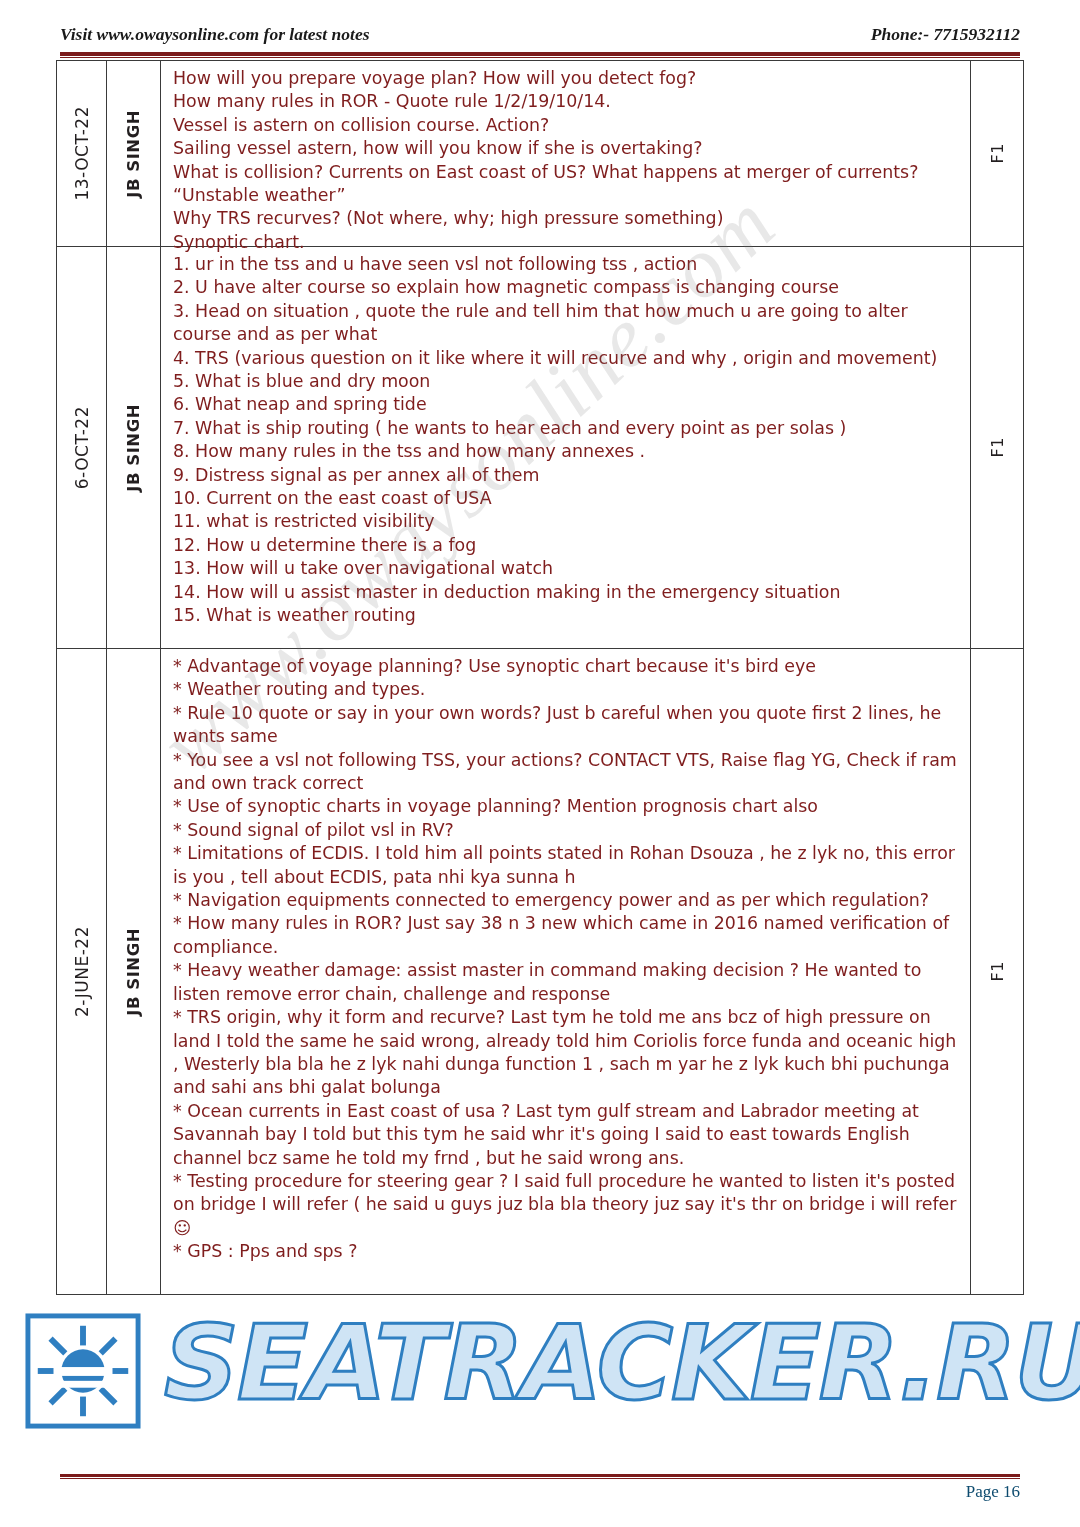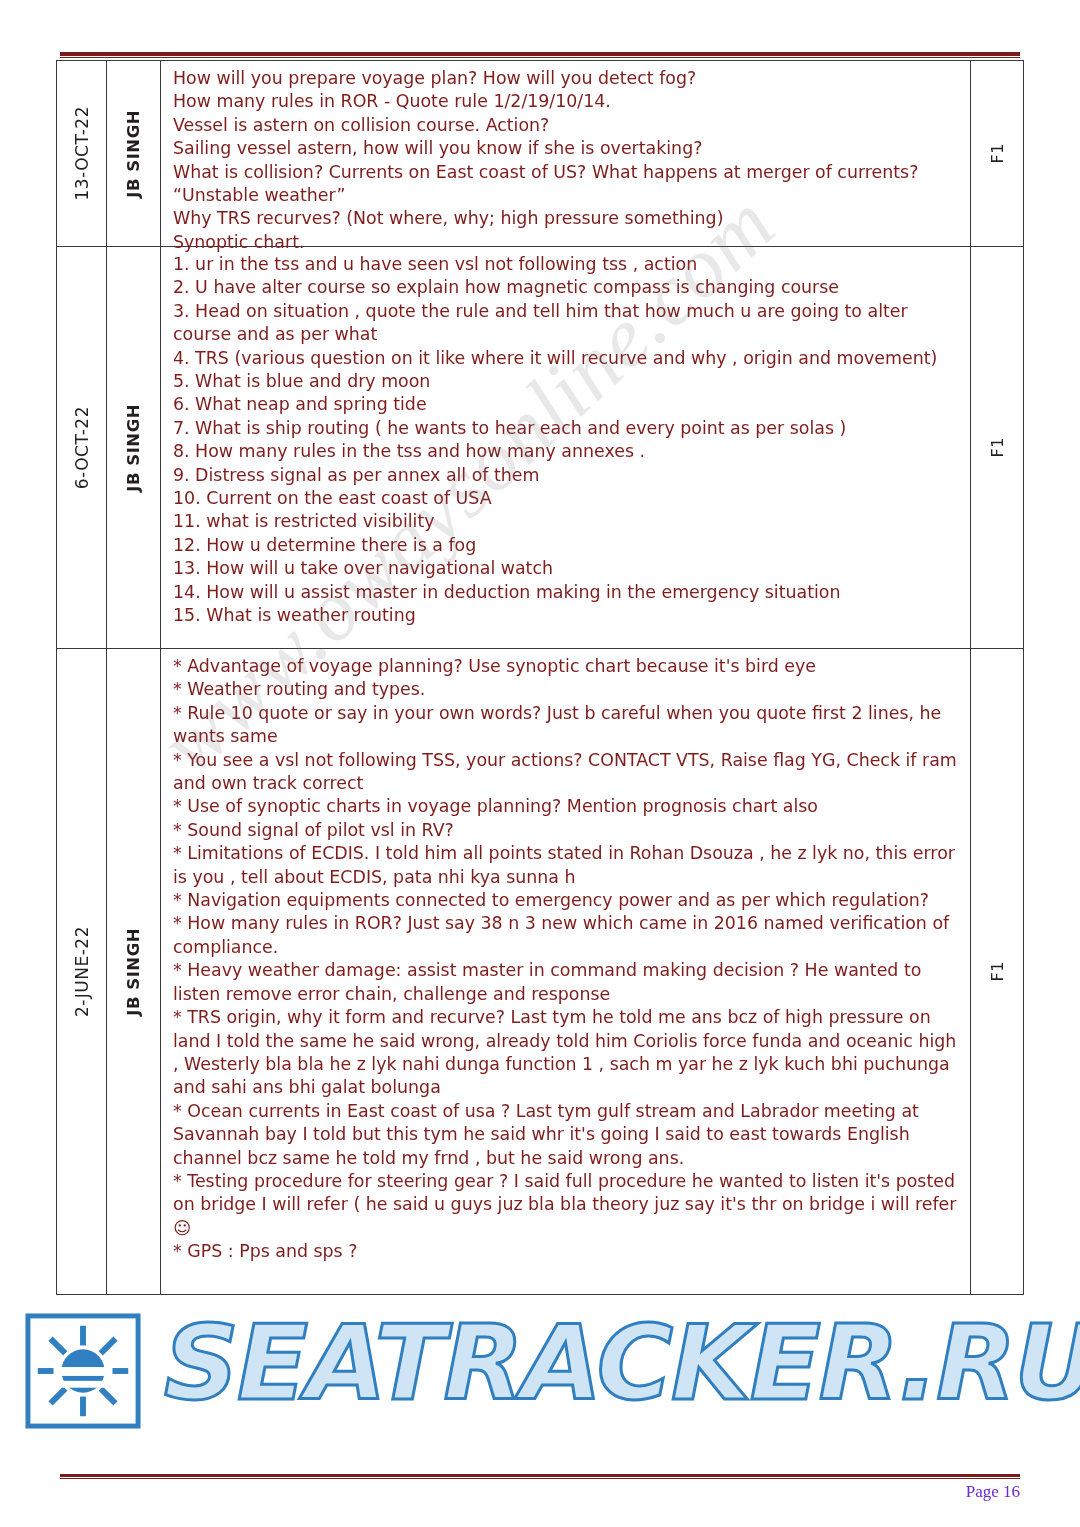--- a/index.html
+++ b/index.html
@@ -191,28 +191,32 @@
     width: 100%;
     height: 1px;
     background: #7b1b1b;
   }
   .page-num {
     position: absolute;
     right: 60px;
     top: 1482px;
     font-family: "Liberation Serif", serif;
     font-size: 17px;
-    color: #6d28d9;
+    color: #0c4a6e;
   }
 </style>
 </head>
 <body>
 
 <div class="page">
 
+  <div class="header">
+    <div class="left">Visit www.owaysonline.com for latest notes</div>
+    <div class="right">Phone:- 7715932112</div>
+  </div>
   <div class="header-rule"></div>
 
   <div class="table">
 
     <div class="row" style="height:186px;">
       <div class="cell c-date">
         <div class="vert">13-OCT-22</div>
       </div>
       <div class="cell c-name">
         <div class="vert bold">JB SINGH</div>

